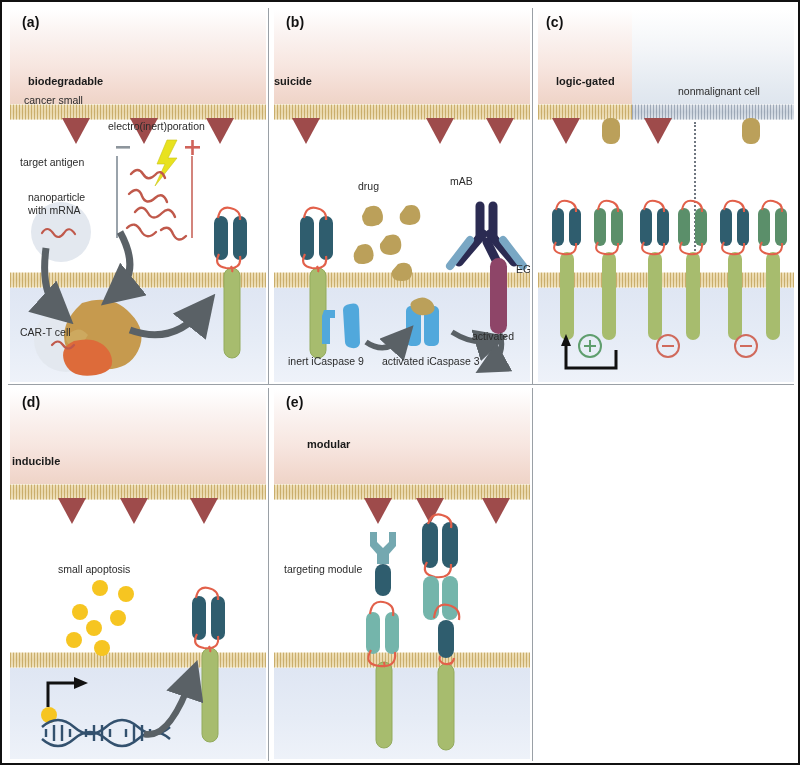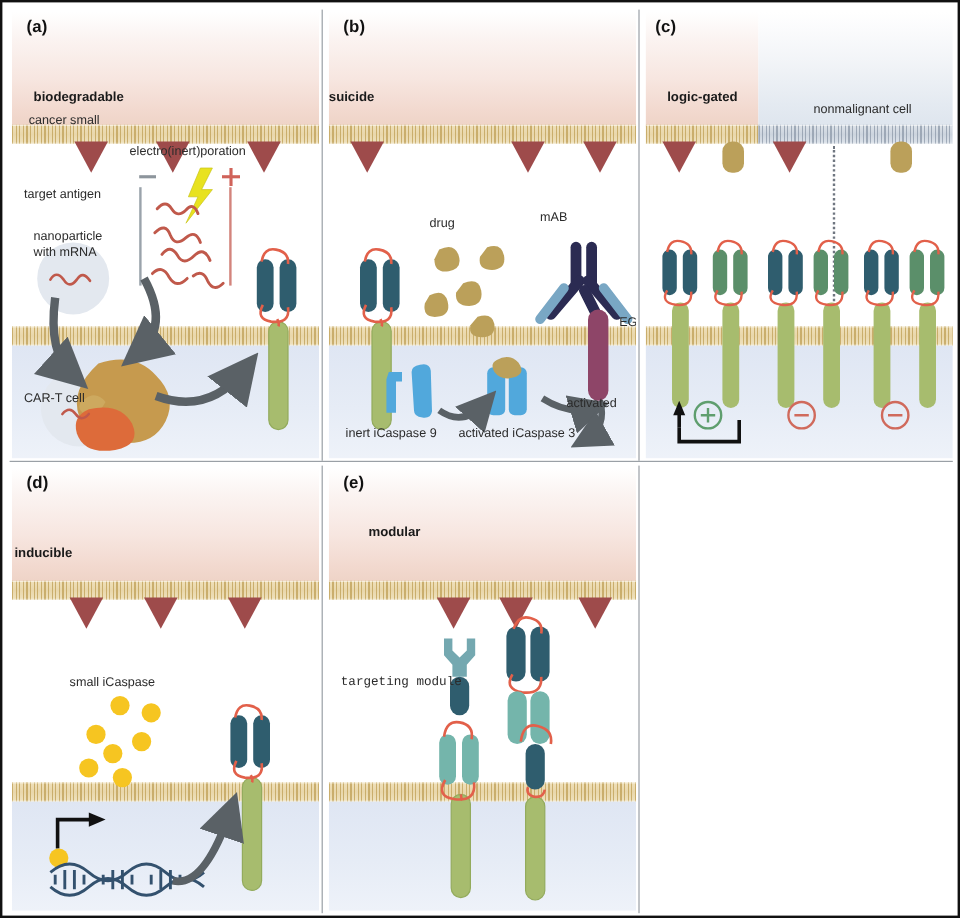--- a/index.html
+++ b/index.html
@@ -347,21 +347,21 @@
       <defs>
         <marker id="ah-gray-d" markerWidth="6" markerHeight="6" refX="3.4" refY="3" orient="auto">
           <path d="M0,0 L6,3 L0,6 z" fill="#5a6166"></path>
         </marker>
       </defs>
       <path d="M14,78 q26,6 48,-58" fill="none" stroke="#5a6166" stroke-width="6.5" marker-end="url(#ah-gray-d)"></path>
     </svg>
 
     <div class="panel-label" style="left:12px;top:4px;">(d)</div>
     <div class="bold-label" style="left:2px;top:65px;">inducible</div>
-    <div class="plain-label" style="left:48px;top:173px;">small iCaspase</div>
+    <div class="plain-label" style="left:48px;top:173px;">small apoptosis</div>
   </div>
 
   <div class="panel" style="left:272px;top:388px;width:256px;height:369px;">
 
     <div class="cancer-cell" style="height:96px;"></div>
     <div class="membrane" style="left:0;top:94px;width:256px;"></div>
 
     <div class="membrane" style="left:0;top:262px;width:256px;"></div>
     <div class="cytosol" style="top:278px;height:91px;"></div>
 
@@ -396,21 +396,21 @@
 
     <svg style="position:absolute;left:146px;top:222px;width:56px;height:140px;">
       <rect x="18" y="52" width="16" height="86" rx="8" fill="#a7bc6e" stroke="#93ab5d" stroke-width="1"></rect>
       <rect x="18" y="8" width="16" height="38" rx="8" fill="#2f5d6e"></rect>
       <path d="M14,6 q2,-16 14,-13 q13,3 11,15" fill="none" stroke="#e2604a" stroke-width="2.2"></path>
       <path d="M20,44 q-2,6 5,8 q8,1 9,-6" fill="none" stroke="#e2604a" stroke-width="2.2"></path>
     </svg>
 
     <div class="panel-label" style="left:12px;top:4px;">(e)</div>
     <div class="bold-label" style="left:18px;top:48px;padding-left:15px;">modular</div>
-    <div class="plain-label" style="left:10px;top:173px;font-family:Liberation Mono, monospace;">targeting module</div>
+    <div class="plain-label" style="left:10px;top:173px;">targeting module</div>
   </div>
 
   <div class="panel-divider" style="left:266px;top:6px;width:1px;height:376px;"></div>
   <div class="panel-divider" style="left:530px;top:6px;width:1px;height:376px;"></div>
   <div class="panel-divider" style="left:266px;top:386px;width:1px;height:373px;"></div>
   <div class="panel-divider" style="left:530px;top:386px;width:1px;height:373px;"></div>
   <div class="panel-divider" style="left:6px;top:382px;width:786px;height:1px;"></div>
 
 </div>
 

